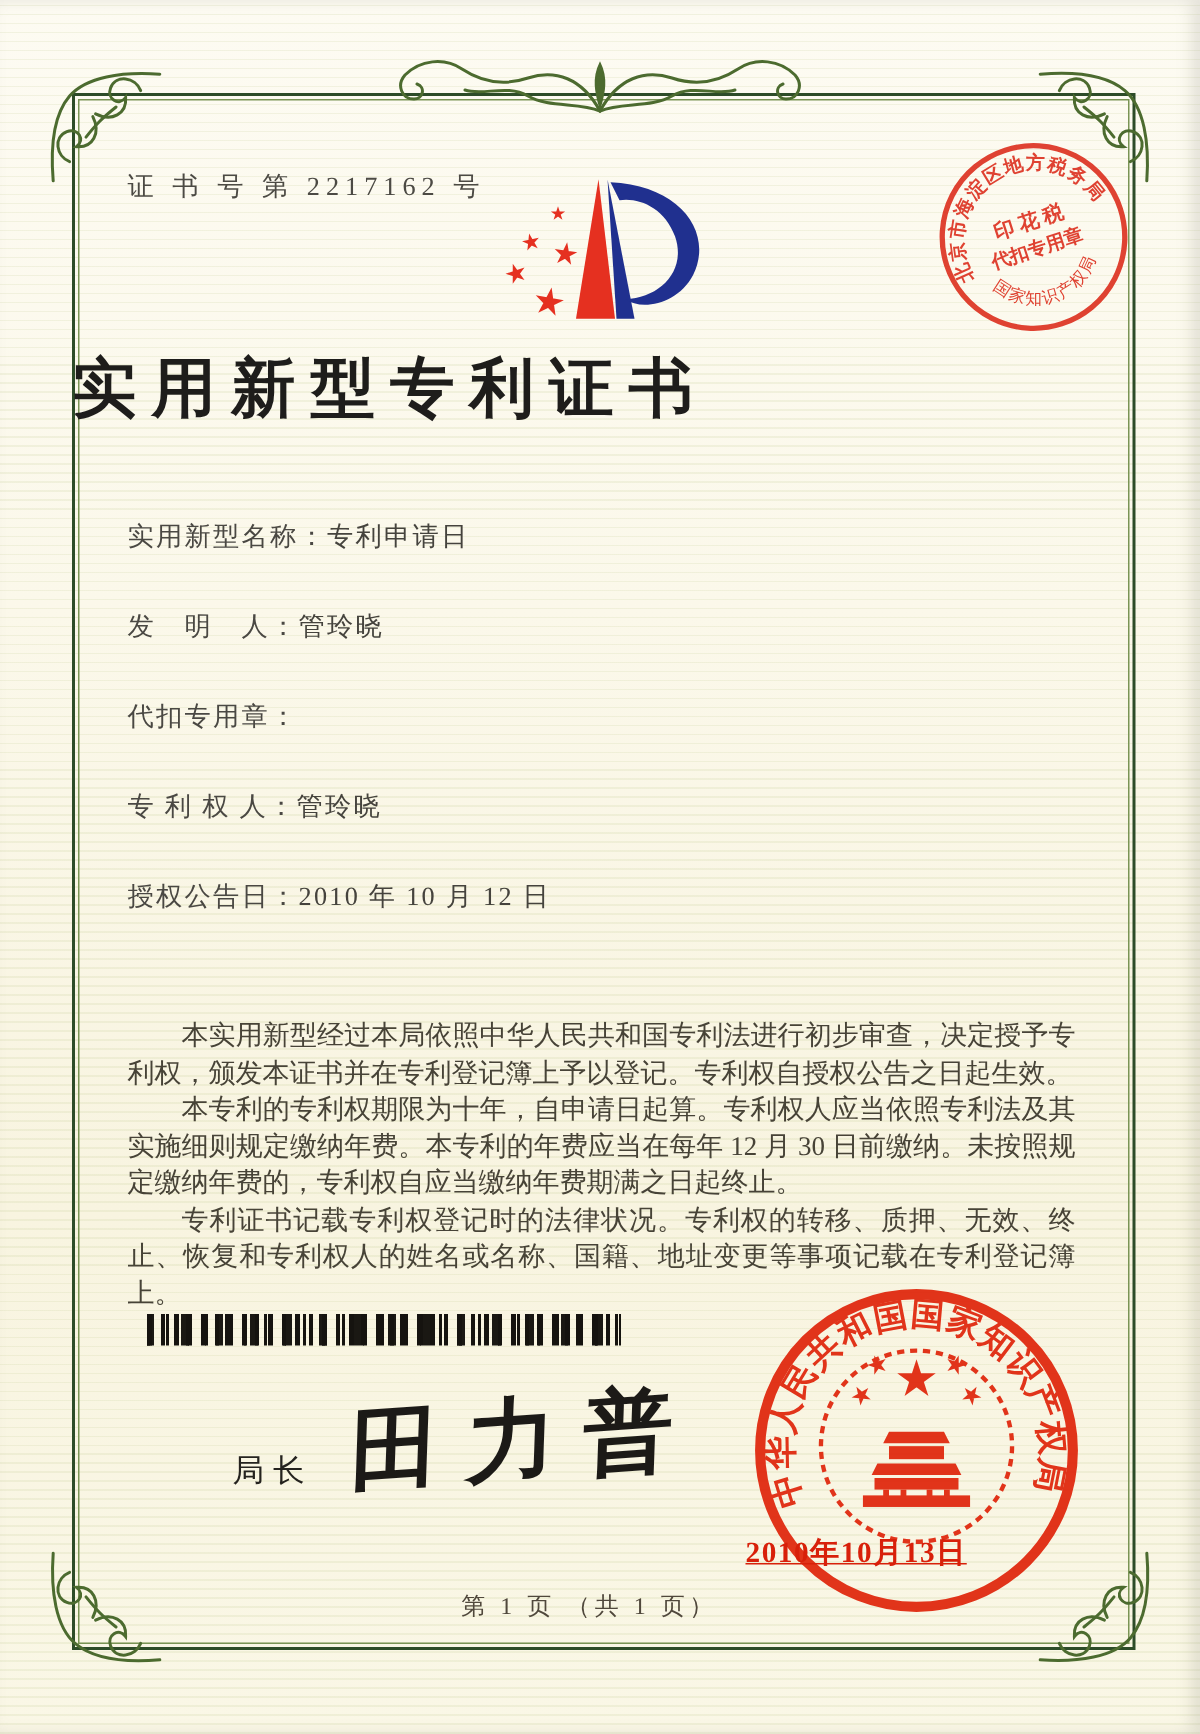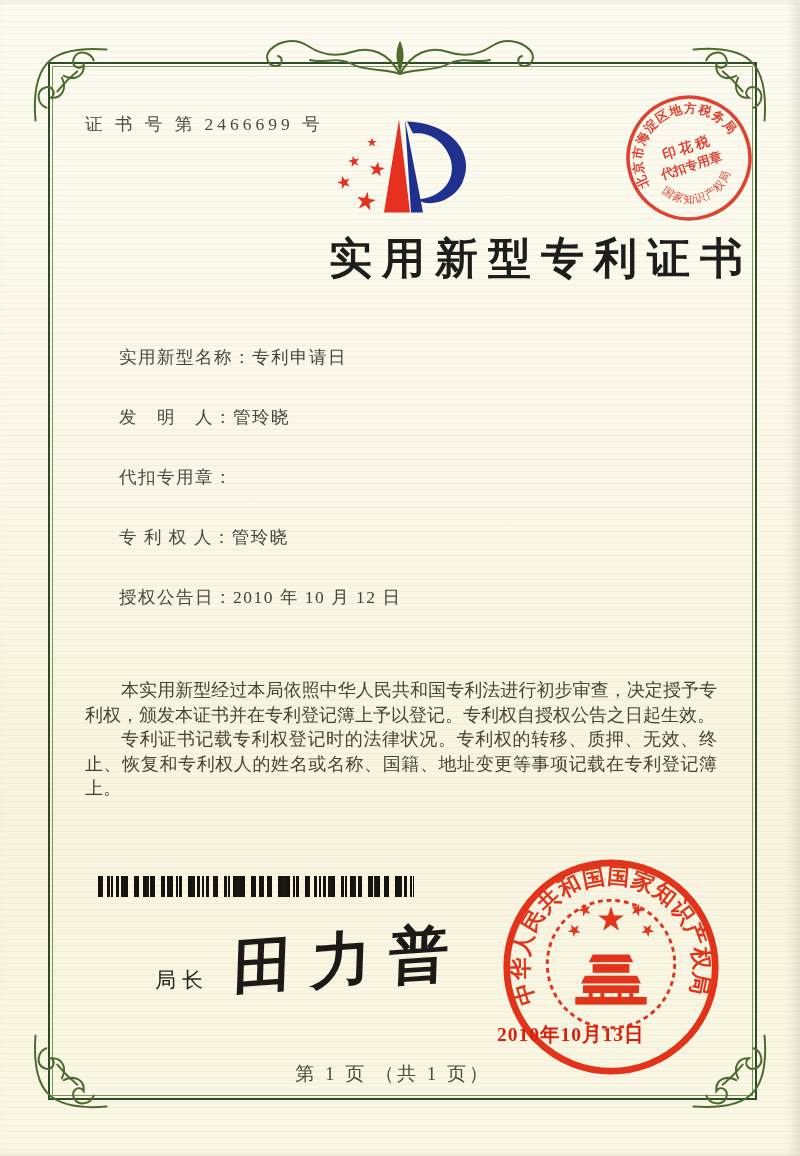--- a/index.html
+++ b/index.html
@@ -29,30 +29,30 @@
   .corner.br{left:688px;top:1030px;transform:rotate(180deg);}
   .corner.bl{left:30px;top:1030px;transform:rotate(270deg);}
   .top-flourish{left:250px;top:26px;width:300px;height:58px;}
 
   .cert-number{
     position:absolute;left:85px;top:112px;
     font-size:17.5px;letter-spacing:4px;color:#4c4a44;
   }
   .logo{position:absolute;left:322px;top:108px;width:160px;height:118px;}
   .title{
-    position:absolute;left:48px;top:230px;width:705px;text-align:right;
+    position:absolute;left:48px;top:230px;width:705px;text-align:left;
     font-size:43px;font-weight:bold;color:#1e1d1b;letter-spacing:10px;
   }
   .tax-stamp{
     position:absolute;left:618px;top:84px;width:142px;height:148px;
     transform:rotate(-18deg);opacity:.92;
   }
   .fields{position:absolute;left:85px;top:345px;width:560px;}
   .field-row{display:flex;height:60px;align-items:flex-start;
-    font-size:17.5px;color:#4a4843;letter-spacing:1.5px;margin-left:34px;}
+    font-size:17.5px;color:#4a4843;letter-spacing:1.5px;}
   .field-row .value{color:#45433d;}
   .paragraphs{
     position:absolute;left:85px;top:678px;width:632px;
     font-size:18px;line-height:24.5px;color:#474337;
     text-align:justify;
   }
   .paragraphs p{margin:0;text-indent:2em;}
   .barcode{
     position:absolute;left:98px;top:876px;width:316px;height:21px;
     background:
@@ -65,25 +65,25 @@
     position:absolute;left:0;top:48px;font-size:21px;letter-spacing:6px;color:#25231f;
     font-family:Liberation Sans, sans-serif;
   }
   .signer-name{
     position:absolute;left:78px;top:2px;font-size:60px;font-weight:bold;color:#1c1a17;
     letter-spacing:18px;transform:rotate(-4deg) skewX(-6deg);white-space:nowrap;
   }
   .office-seal{position:absolute;left:500px;top:856px;width:222px;height:222px;opacity:.95;}
   .issue-date{
     position:absolute;left:497px;top:1021px;width:230px;
-    font-size:19.5px;font-weight:bold;color:#d8200a;letter-spacing:1px;white-space:nowrap;
+    font-size:19.5px;font-weight:bold;color:#d8200a;letter-spacing:1px;white-space:nowrap;text-decoration:underline;
   }
   .footer{
     position:absolute;left:48px;top:1061px;width:690px;text-align:center;
-    font-size:19px;letter-spacing:3px;color:#50483c;
+    font-size:16px;letter-spacing:3px;color:#50483c;
   }
   .seal-text{fill:#e02a10;font-weight:bold;}
 </style>
 </head>
 <body>
 
 <div class="page">
 
   <div class="frame"></div>
 
@@ -123,21 +123,21 @@
   <svg class="ornament top-flourish" viewBox="0 0 300 58">
     <g stroke="#4c6b2f" fill="none" stroke-width="2" stroke-linecap="round">
       <path d="M150,48 C162,26 180,20 198,26 C216,32 230,28 242,20 C254,12 270,14 280,24 c6,7 2,16 -6,16 c-6,0 -8,-8 -2,-10"></path>
       <path d="M150,48 C164,42 184,46 198,38 C212,30 228,38 240,34"></path>
       <path d="M150,48 C138,26 120,20 102,26 C84,32 70,28 58,20 C46,12 30,14 20,24 c-6,7 -2,16 6,16 c6,0 8,-8 2,-10"></path>
       <path d="M150,48 C136,42 116,46 102,38 C88,30 72,38 60,34"></path>
       <path d="M150,16 c-5,10 -3,20 0,30 c3,-10 5,-20 0,-30 Z" fill="#4c6b2f" stroke-width="1"></path>
     </g>
   </svg>
 
-  <div class="cert-number">证 书 号 第 2466699 号</div>
+  <div class="cert-number">证 书 号 第 2217162 号</div>
 
   <svg class="logo" viewBox="0 0 160 115">
     <defs>
       <path id="star" d="M0,-1 L0.588,0.809 L-0.951,-0.309 L0.951,-0.309 L-0.588,0.809 Z"></path>
     </defs>
     <polygon points="77,10 88,103 62,103" fill="#e53020"></polygon>
     <polygon points="83,10 101,103 89,103" fill="#20308f"></polygon>
     <path fill="#20308f" d="M85,12 C132,14 154,46 140,74 C130,93 106,98 95,90 C118,89 136,71 128,48 C121,29 104,22 91,24 Z"></path>
     <g fill="#e53020">
       <use href="#star" transform="translate(50,33) scale(5)"></use>
@@ -183,20 +183,21 @@
       <span class="value">管玲晓</span>
     </div>
     <div class="field-row">
       <span class="label">授权公告日：</span>
       <span class="value">2010 年 10 月 12 日</span>
     </div>
   </div>
 
   <div class="paragraphs">
     <p>本实用新型经过本局依照中华人民共和国专利法进行初步审查，决定授予专利权，颁发本证书并在专利登记簿上予以登记。专利权自授权公告之日起生效。</p>
+    <p>本专利的专利权期限为十年，自申请日起算。专利权人应当依照专利法及其实施细则规定缴纳年费。本专利的年费应当在每年 12 月 30 日前缴纳。未按照规定缴纳年费的，专利权自应当缴纳年费期满之日起终止。</p>
     <p>专利证书记载专利权登记时的法律状况。专利权的转移、质押、无效、终止、恢复和专利权人的姓名或名称、国籍、地址变更等事项记载在专利登记簿上。</p>
   </div>
 
   <div class="barcode"></div>
 
   <div class="signer">
     <span class="signer-title">局长</span>
     <span class="signer-name">田力普</span>
   </div>
 

